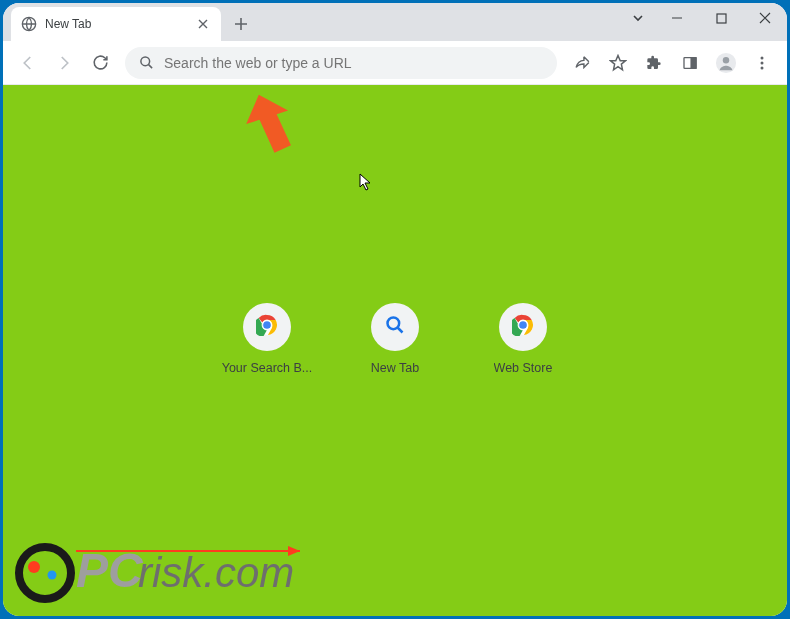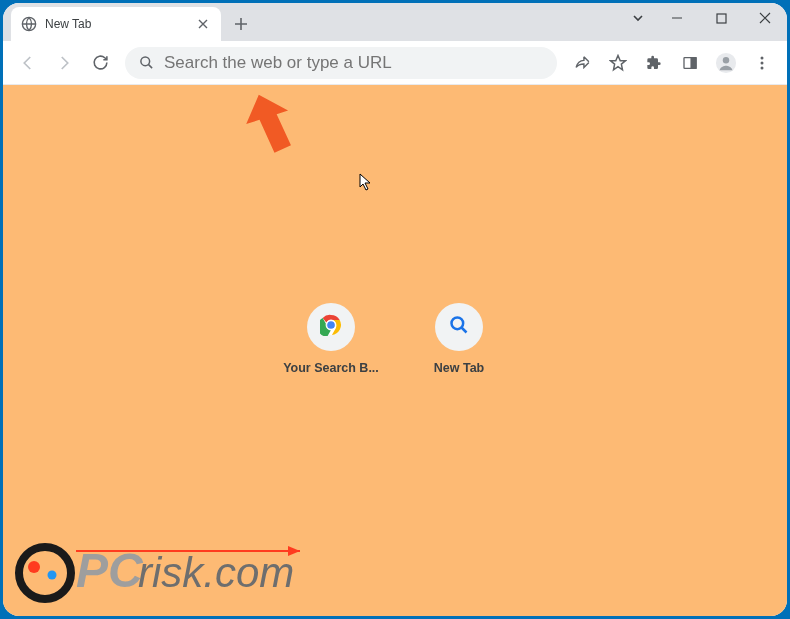--- a/index.html
+++ b/index.html
@@ -12,23 +12,23 @@
 .tab .close { width: 16px; height: 16px; display: flex; align-items: center; justify-content: center; cursor: pointer; color: #5f6368; }
 .newtab-btn { width: 28px; height: 28px; display: flex; align-items: center; justify-content: center; margin-left: 6px; margin-bottom: 3px; cursor: pointer; color: #5f6368; border-radius: 50%; }
 .window-controls { position: absolute; top: 0; right: 0; height: 30px; display: flex; align-items: center; }
 .window-controls .wc { width: 44px; height: 30px; display: flex; align-items: center; justify-content: center; color: #3c4043; cursor: pointer; }
 .window-controls .chev { width: 34px; }
 .toolbar { height: 44px; background: #fff; display: flex; align-items: center; padding: 0 8px; gap: 2px; border-bottom: 1px solid #e8eaed; }
 .nav-btn { width: 34px; height: 34px; display: flex; align-items: center; justify-content: center; color: #5f6368; border-radius: 50%; cursor: pointer; }
 .nav-btn.disabled { color: #bdc1c6; cursor: default; }
 .omnibox { flex: 1; height: 32px; background: #f1f3f4; border-radius: 16px; display: flex; align-items: center; padding: 0 14px; margin: 0 6px; gap: 10px; }
 .omnibox .search-ico { color: #5f6368; display: flex; }
-.omnibox input { flex: 1; border: none; background: transparent; outline: none; font-size: 17px; color: #14532d; }
+.omnibox input { flex: 1; border: none; background: transparent; outline: none; font-size: 14px; color: #14532d; }
 .toolbar-right { display: flex; align-items: center; gap: 2px; }
-.content { flex: 1; background: #fdba74; position: relative; font-weight: bold; }
+.content { flex: 1; background: #84cc16; position: relative; }
 .shortcuts { position: absolute; top: 218px; left: 0; right: 0; display: flex; justify-content: center; gap: 32px; }
 .shortcut { width: 96px; display: flex; flex-direction: column; align-items: center; gap: 10px; cursor: pointer; }
 .shortcut .circle { width: 48px; height: 48px; border-radius: 50%; background: #f1f3f4; display: flex; align-items: center; justify-content: center; }
 .shortcut .label { font-size: 12.5px; color: #3c4043; text-align: center; white-space: nowrap; overflow: hidden; text-overflow: ellipsis; max-width: 96px; }
 .cursor-arrow { position: absolute; top: 88px; left: 356px; pointer-events: none; }
 .orange-arrow { position: absolute; top: 8px; left: 240px; pointer-events: none; }
 .watermark { position: absolute; bottom: 12px; left: 10px; pointer-events: none; text-decoration: underline; }
 .chrome-ico { display: inline-block; }
 </style>
 </head>
@@ -180,20 +180,35 @@
         <div class="circle">
           <span>
             <svg width="20" height="20" viewBox="0 0 24 24" fill="none" stroke="#1a73e8" stroke-width="3">
                 <circle cx="10" cy="10" r="7"></circle>
                 <path d="M21 21l-6-6"></path>
               </svg>
           </span>
         </div>
         <span class="label">New Tab</span>
       </div>
+      <div class="shortcut">
+        <div class="circle">
+          <span class="chrome-ico">
+            <svg width="22" height="22" viewBox="0 0 24 24">
+                <circle cx="12" cy="12" r="11" fill="#fff"></circle>
+                <path d="M12 1a11 11 0 0 1 9.5 5.5H12a5.5 5.5 0 0 0-4.9 3L2.9 4.3A11 11 0 0 1 12 1z" fill="#ea4335"></path>
+                <path d="M21.5 6.5A11 11 0 0 1 13 22.9l4.2-7.3A5.5 5.5 0 0 0 17.5 12 5.5 5.5 0 0 0 12 6.5h9.5z" fill="#fbbc05"></path>
+                <path d="M2.9 4.3 7.1 11.6A5.5 5.5 0 0 0 12 17.5l-4.2 7.3h.1A11 11 0 0 1 2.9 4.3z" fill="#34a853"></path>
+                <circle cx="12" cy="12" r="4.2" fill="#4285f4"></circle>
+                <circle cx="12" cy="12" r="5.3" fill="none" stroke="#fff" stroke-width="1.2"></circle>
+              </svg>
+          </span>
+        </div>
+        <span class="label">Web Store</span>
+      </div>
     </div>
 
   </div>
 
 </div>
 
 <div class="watermark">
   <svg width="300" height="80" viewBox="0 0 300 80">
     <circle cx="35" cy="50" r="26" fill="none" stroke="#1a1a1a" stroke-width="8"></circle>
     <circle cx="24" cy="44" r="6" fill="#ff3b1f"></circle>

